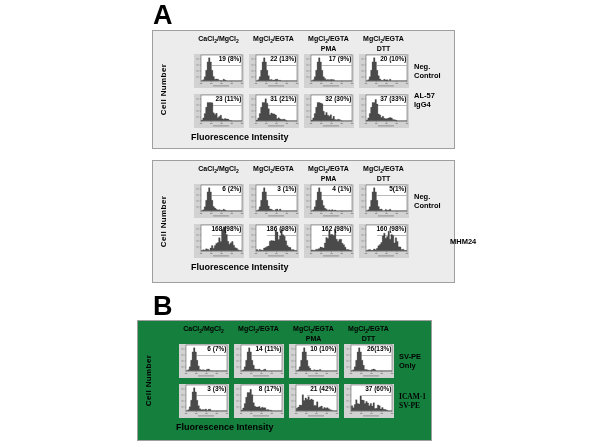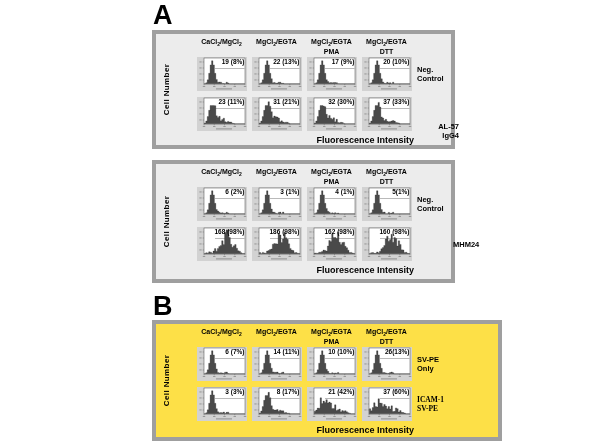--- a/index.html
+++ b/index.html
@@ -1,30 +1,30 @@
 <!DOCTYPE html>
 <html><head>
 <meta charset="utf-8">
 <style>
   html,body{margin:0;padding:0;background:#fff;}
   .figure{position:relative;width:600px;height:447px;background:#ffffff;overflow:hidden;
           font-family:"Liberation Sans", sans-serif;color:#000;}
   .section-label{position:absolute;font-weight:bold;font-size:27px;line-height:1;}
-  .panel{position:absolute;background:#ececec;border:4px solid #0f766e;box-sizing:border-box;}
+  .panel{position:absolute;background:#ececec;border:1px solid #0f766e;box-sizing:border-box;}
   .ylab{position:absolute;left:-25px;top:50%;width:70px;margin-top:-5px;text-align:center;
         transform:rotate(-90deg);font-weight:bold;font-size:8px;letter-spacing:.4px;}
   .heads{position:absolute;left:38px;top:4px;display:grid;grid-template-columns:repeat(4,55px);}
   .head{font-weight:bold;font-size:7px;line-height:1.15;text-align:center;}
   .head sub{font-size:5px;}
   .hrow{position:absolute;left:38px;display:grid;grid-template-columns:repeat(4,55px);justify-items:center;}
   .hist{position:relative;width:50px;height:34px;}
   .count{position:absolute;top:1.5px;left:11px;right:2px;text-align:right;
          font-weight:bold;font-size:6.5px;line-height:1;white-space:nowrap;}
   .rlab{position:absolute;left:261px;width:42px;font-weight:bold;font-size:7.5px;line-height:1.2;}
-  .xlab{position:absolute;left:38px;width:220px;top:101px;text-align:right;
+  .xlab{position:absolute;left:38px;width:220px;top:101px;text-align:left;
         font-weight:bold;font-size:9px;}
 </style>
 </head>
 <body>
 
 <div class="figure">
   <div class="section-label" style="left:153px;top:2px;">A</div>
 
   <div class="panel" style="left: 152px; top: 30px; width: 303px; height: 119px; background: rgb(236, 236, 236); border-color: rgb(159, 159, 159);">
       <div class="ylab">Cell Number</div>
@@ -224,21 +224,21 @@
             <rect x="26.3" y="29" width="2.4" height="0.9" fill="#909090"></rect>
             <line x1="37.75" y1="27" x2="37.75" y2="28.4" stroke="#606060" stroke-width="0.4"></line>
             <rect x="36.55" y="29" width="2.4" height="0.9" fill="#909090"></rect>
             <line x1="48" y1="27" x2="48" y2="28.4" stroke="#606060" stroke-width="0.4"></line>
             <rect x="46.8" y="29" width="2.4" height="0.9" fill="#909090"></rect>
             <rect x="19" y="31.4" width="16" height="1" fill="#909090"></rect>
     <line x1="18" y1="11.5" x2="47.5" y2="11.5" stroke="#8a8a8a" stroke-width="0.6"></line>
     <path d="M7.30,26.8 L7.30,25.97 L8.75,25.97 L8.75,23.93 L10.19,23.93 L10.19,19.56 L11.64,19.56 L11.64,13.37 L13.09,13.37 L13.09,8.52 L14.53,8.52 L14.53,8.52 L15.98,8.52 L15.98,5.38 L17.43,5.38 L17.43,10.05 L18.87,10.05 L18.87,19.88 L20.32,19.88 L20.32,20.98 L21.76,20.98 L21.76,23.60 L23.21,23.60 L23.21,22.37 L24.66,22.37 L24.66,24.35 L26.10,24.35 L26.10,24.78 L27.55,24.78 L27.55,24.45 L29.00,24.45 L29.00,24.02 L30.44,24.02 L30.44,23.49 L31.89,23.49 L31.89,24.09 L33.34,24.09 L33.34,25.50 L34.78,25.50 L34.78,25.72 L36.23,25.72 L36.23,26.08 L37.67,26.08 L37.67,26.80 L39.12,26.80 L39.12,26.80 L40.57,26.80 L40.57,26.80 L42.01,26.80 L42.01,26.80 L43.46,26.80 L43.46,26.80 L44.91,26.80 L44.91,26.80 L46.35,26.80 L46.35,26.80 L47.80,26.80 L47.8,26.8 Z" fill="#4a4a4a" stroke="#222" stroke-width="0.25"></path>
   </svg><div class="count">37 (33%)</div></div>
       </div>
-      <div class="rlab" style="top: 88px; text-align: right;">AL-57<br>IgG4</div>
+      <div class="rlab" style="top: 60px;">AL-57<br>IgG4</div>
       <div class="xlab">Fluorescence Intensity</div>
     </div>
 
   <div class="panel" style="left: 152px; top: 160px; width: 303px; height: 123px; background: rgb(236, 236, 236); border-color: rgb(159, 159, 159);">
       <div class="ylab">Cell Number</div>
       <div class="heads">
         <div class="head">CaCl<sub>2</sub>/MgCl<sub>2</sub></div>
         <div class="head">MgCl<sub>2</sub>/EGTA</div>
         <div class="head">MgCl<sub>2</sub>/EGTA<br>PMA</div>
         <div class="head">MgCl<sub>2</sub>/EGTA<br>DTT</div>
@@ -439,21 +439,21 @@
     <line x1="18" y1="11.5" x2="47.5" y2="11.5" stroke="#8a8a8a" stroke-width="0.6"></line>
     <path d="M7.30,26.8 L7.30,26.61 L8.75,26.61 L8.75,25.67 L10.19,25.67 L10.19,25.60 L11.64,25.60 L11.64,26.37 L13.09,26.37 L13.09,26.32 L14.53,26.32 L14.53,24.94 L15.98,24.94 L15.98,25.70 L17.43,25.70 L17.43,24.31 L18.87,24.31 L18.87,21.83 L20.32,21.83 L20.32,20.57 L21.76,20.57 L21.76,18.54 L23.21,18.54 L23.21,12.10 L24.66,12.10 L24.66,9.19 L26.10,9.19 L26.10,14.15 L27.55,14.15 L27.55,12.58 L29.00,12.58 L29.00,7.28 L30.44,7.28 L30.44,15.27 L31.89,15.27 L31.89,10.38 L33.34,10.38 L33.34,11.54 L34.78,11.54 L34.78,19.07 L36.23,19.07 L36.23,13.84 L37.67,13.84 L37.67,17.45 L39.12,17.45 L39.12,22.77 L40.57,22.77 L40.57,22.89 L42.01,22.89 L42.01,25.40 L43.46,25.40 L43.46,25.25 L44.91,25.25 L44.91,26.24 L46.35,26.24 L46.35,26.52 L47.80,26.52 L47.8,26.8 Z" fill="#4a4a4a" stroke="#222" stroke-width="0.25"></path>
   </svg><div class="count">160 (98%)</div></div>
       </div>
       <div class="rlab" style="top: 75.5px; padding-left: 36px;">MHM24</div>
       <div class="xlab">Fluorescence Intensity</div>
     </div>
 
   <div class="section-label" style="left:153px;top:293px;">B</div>
 
-  <div class="panel" style="left: 152px; top: 320px; width: 350px; height: 121px; background: #fde047; border-color: rgb(159, 159, 159);">
+  <div class="panel" style="left: 137px; top: 320px; width: 295px; height: 121px; background: #15803d; border-color: rgb(159, 159, 159);">
       <div class="ylab">Cell Number</div>
       <div class="heads">
         <div class="head">CaCl<sub>2</sub>/MgCl<sub>2</sub></div>
         <div class="head">MgCl<sub>2</sub>/EGTA</div>
         <div class="head">MgCl<sub>2</sub>/EGTA<br>PMA</div>
         <div class="head">MgCl<sub>2</sub>/EGTA<br>DTT</div>
       </div>
       <div class="hrow" style="top: 23px;">
         <div class="hist" style="background: rgb(210, 210, 210);"><svg width="50" height="34" viewBox="0 0 50 34">
     <rect x="7" y="1" width="41" height="26" fill="#ffffff" stroke="#4a4a4a" stroke-width="0.5"></rect>

